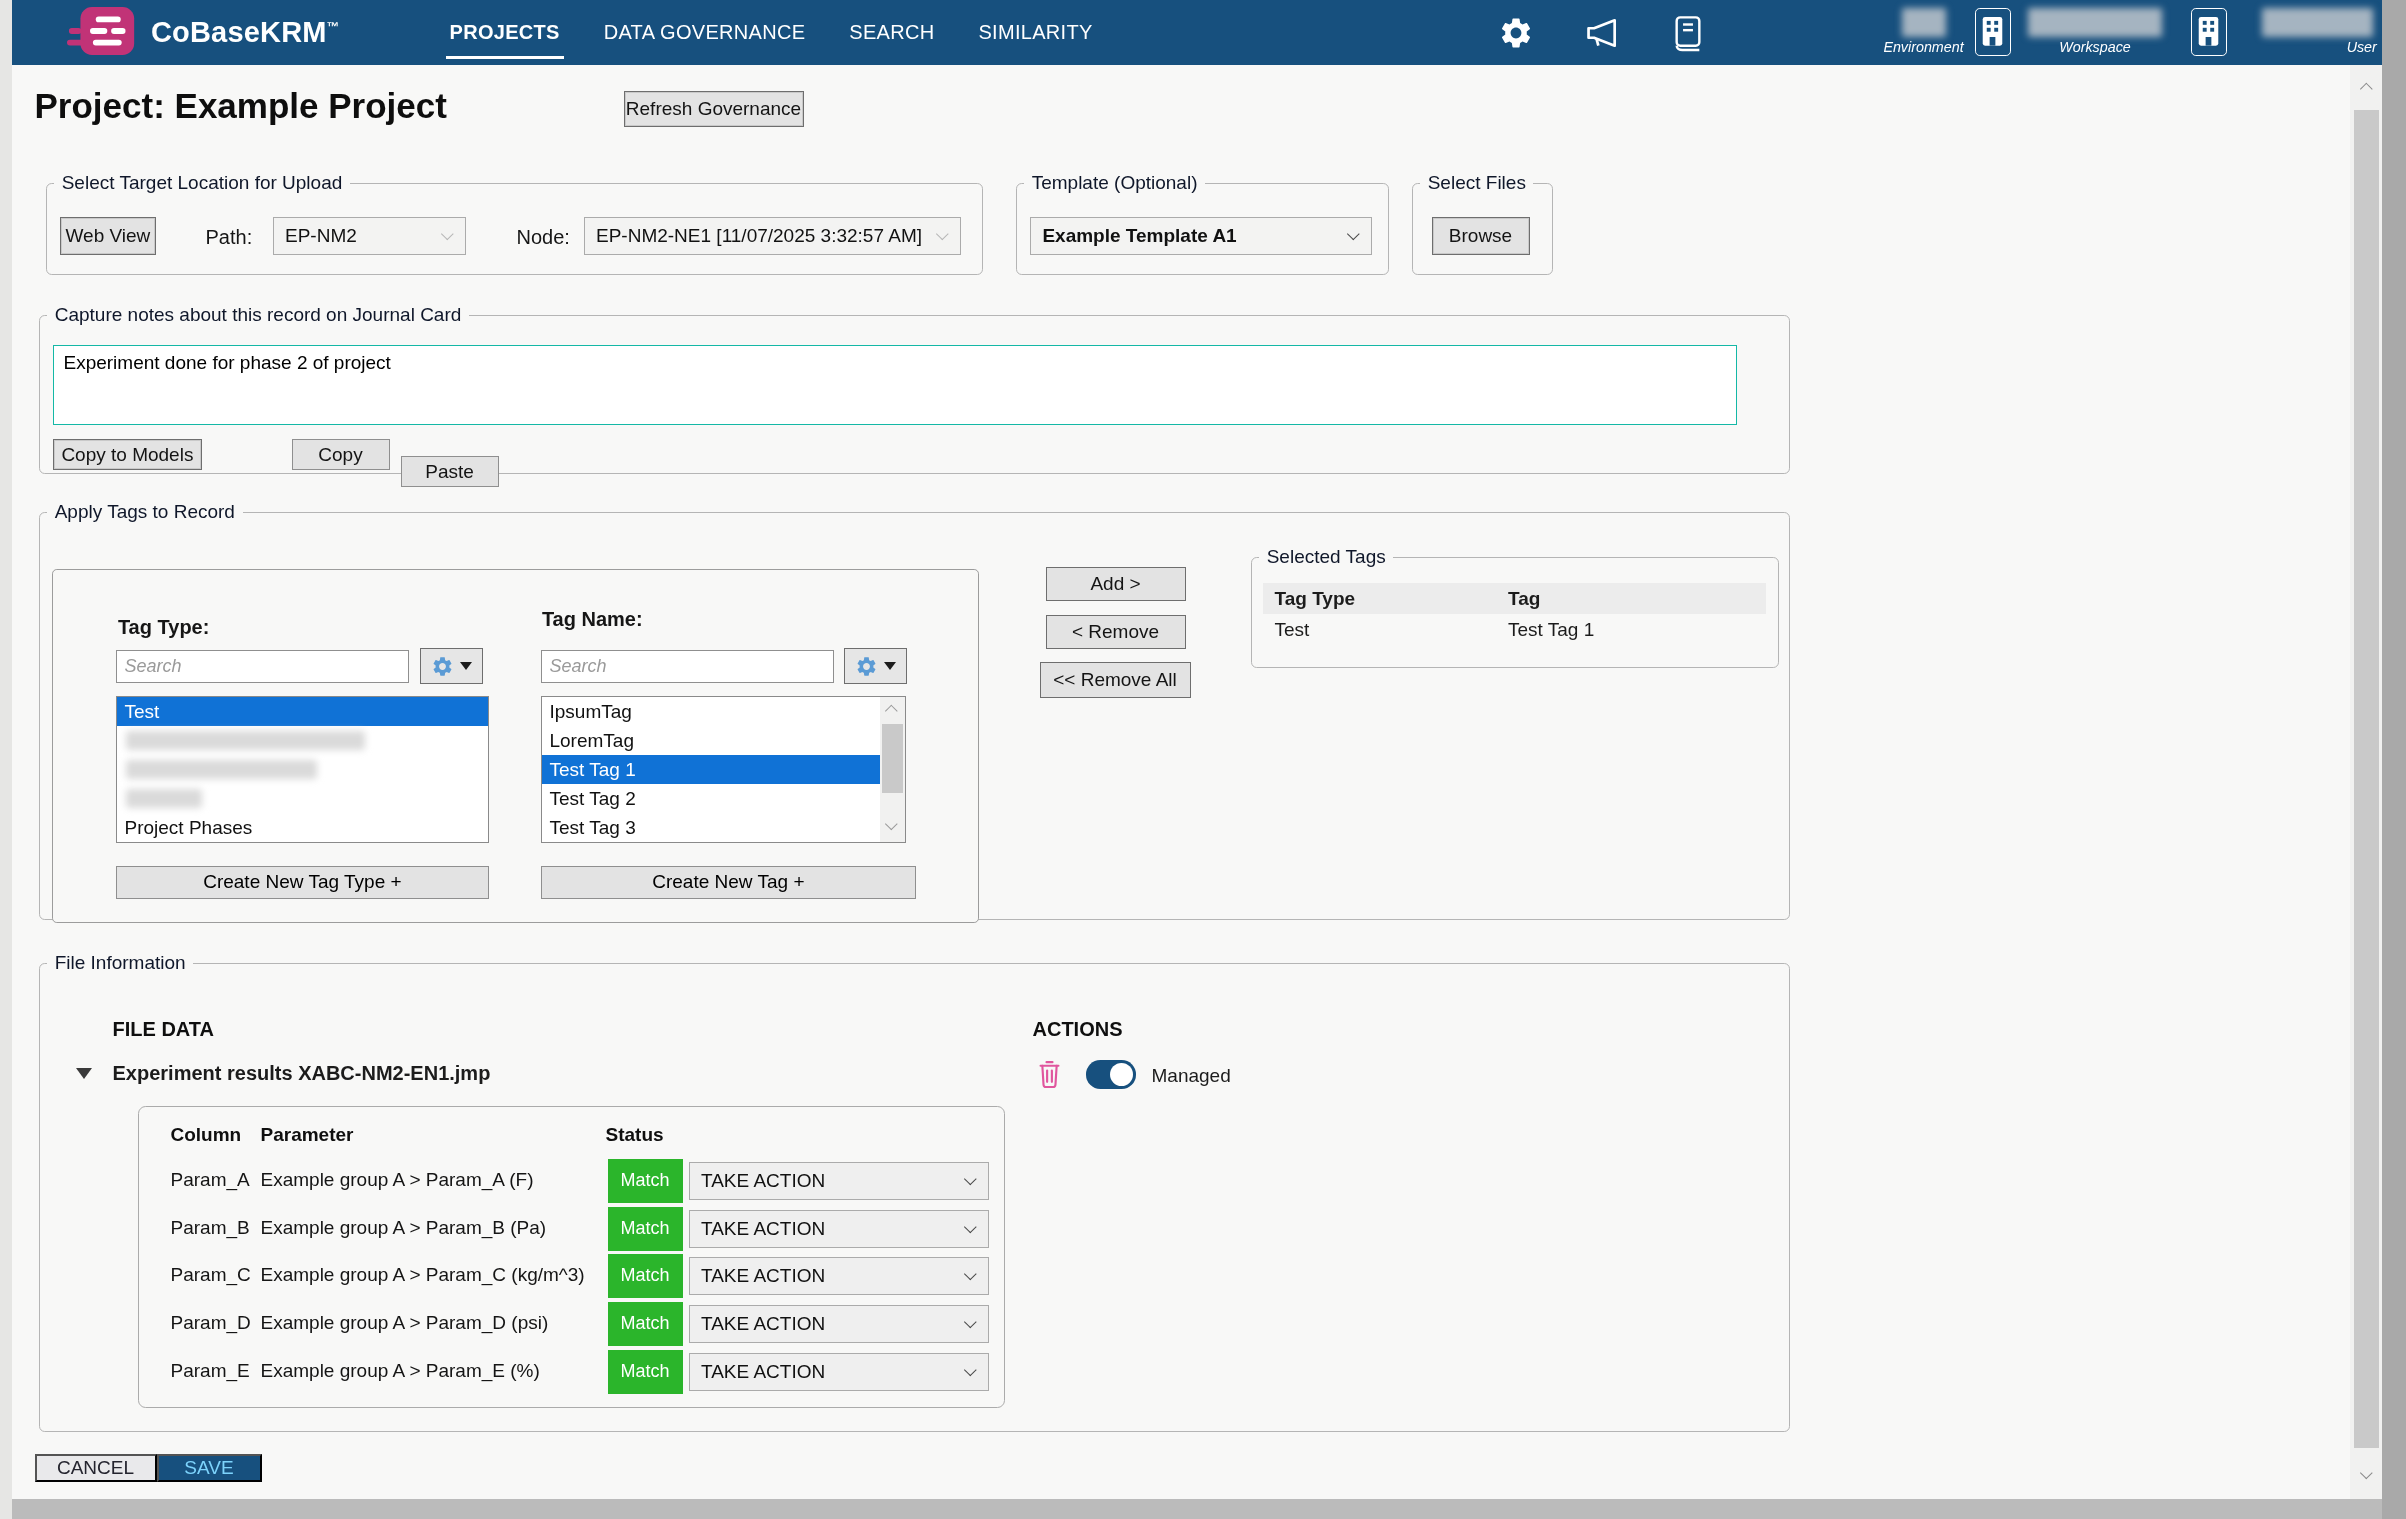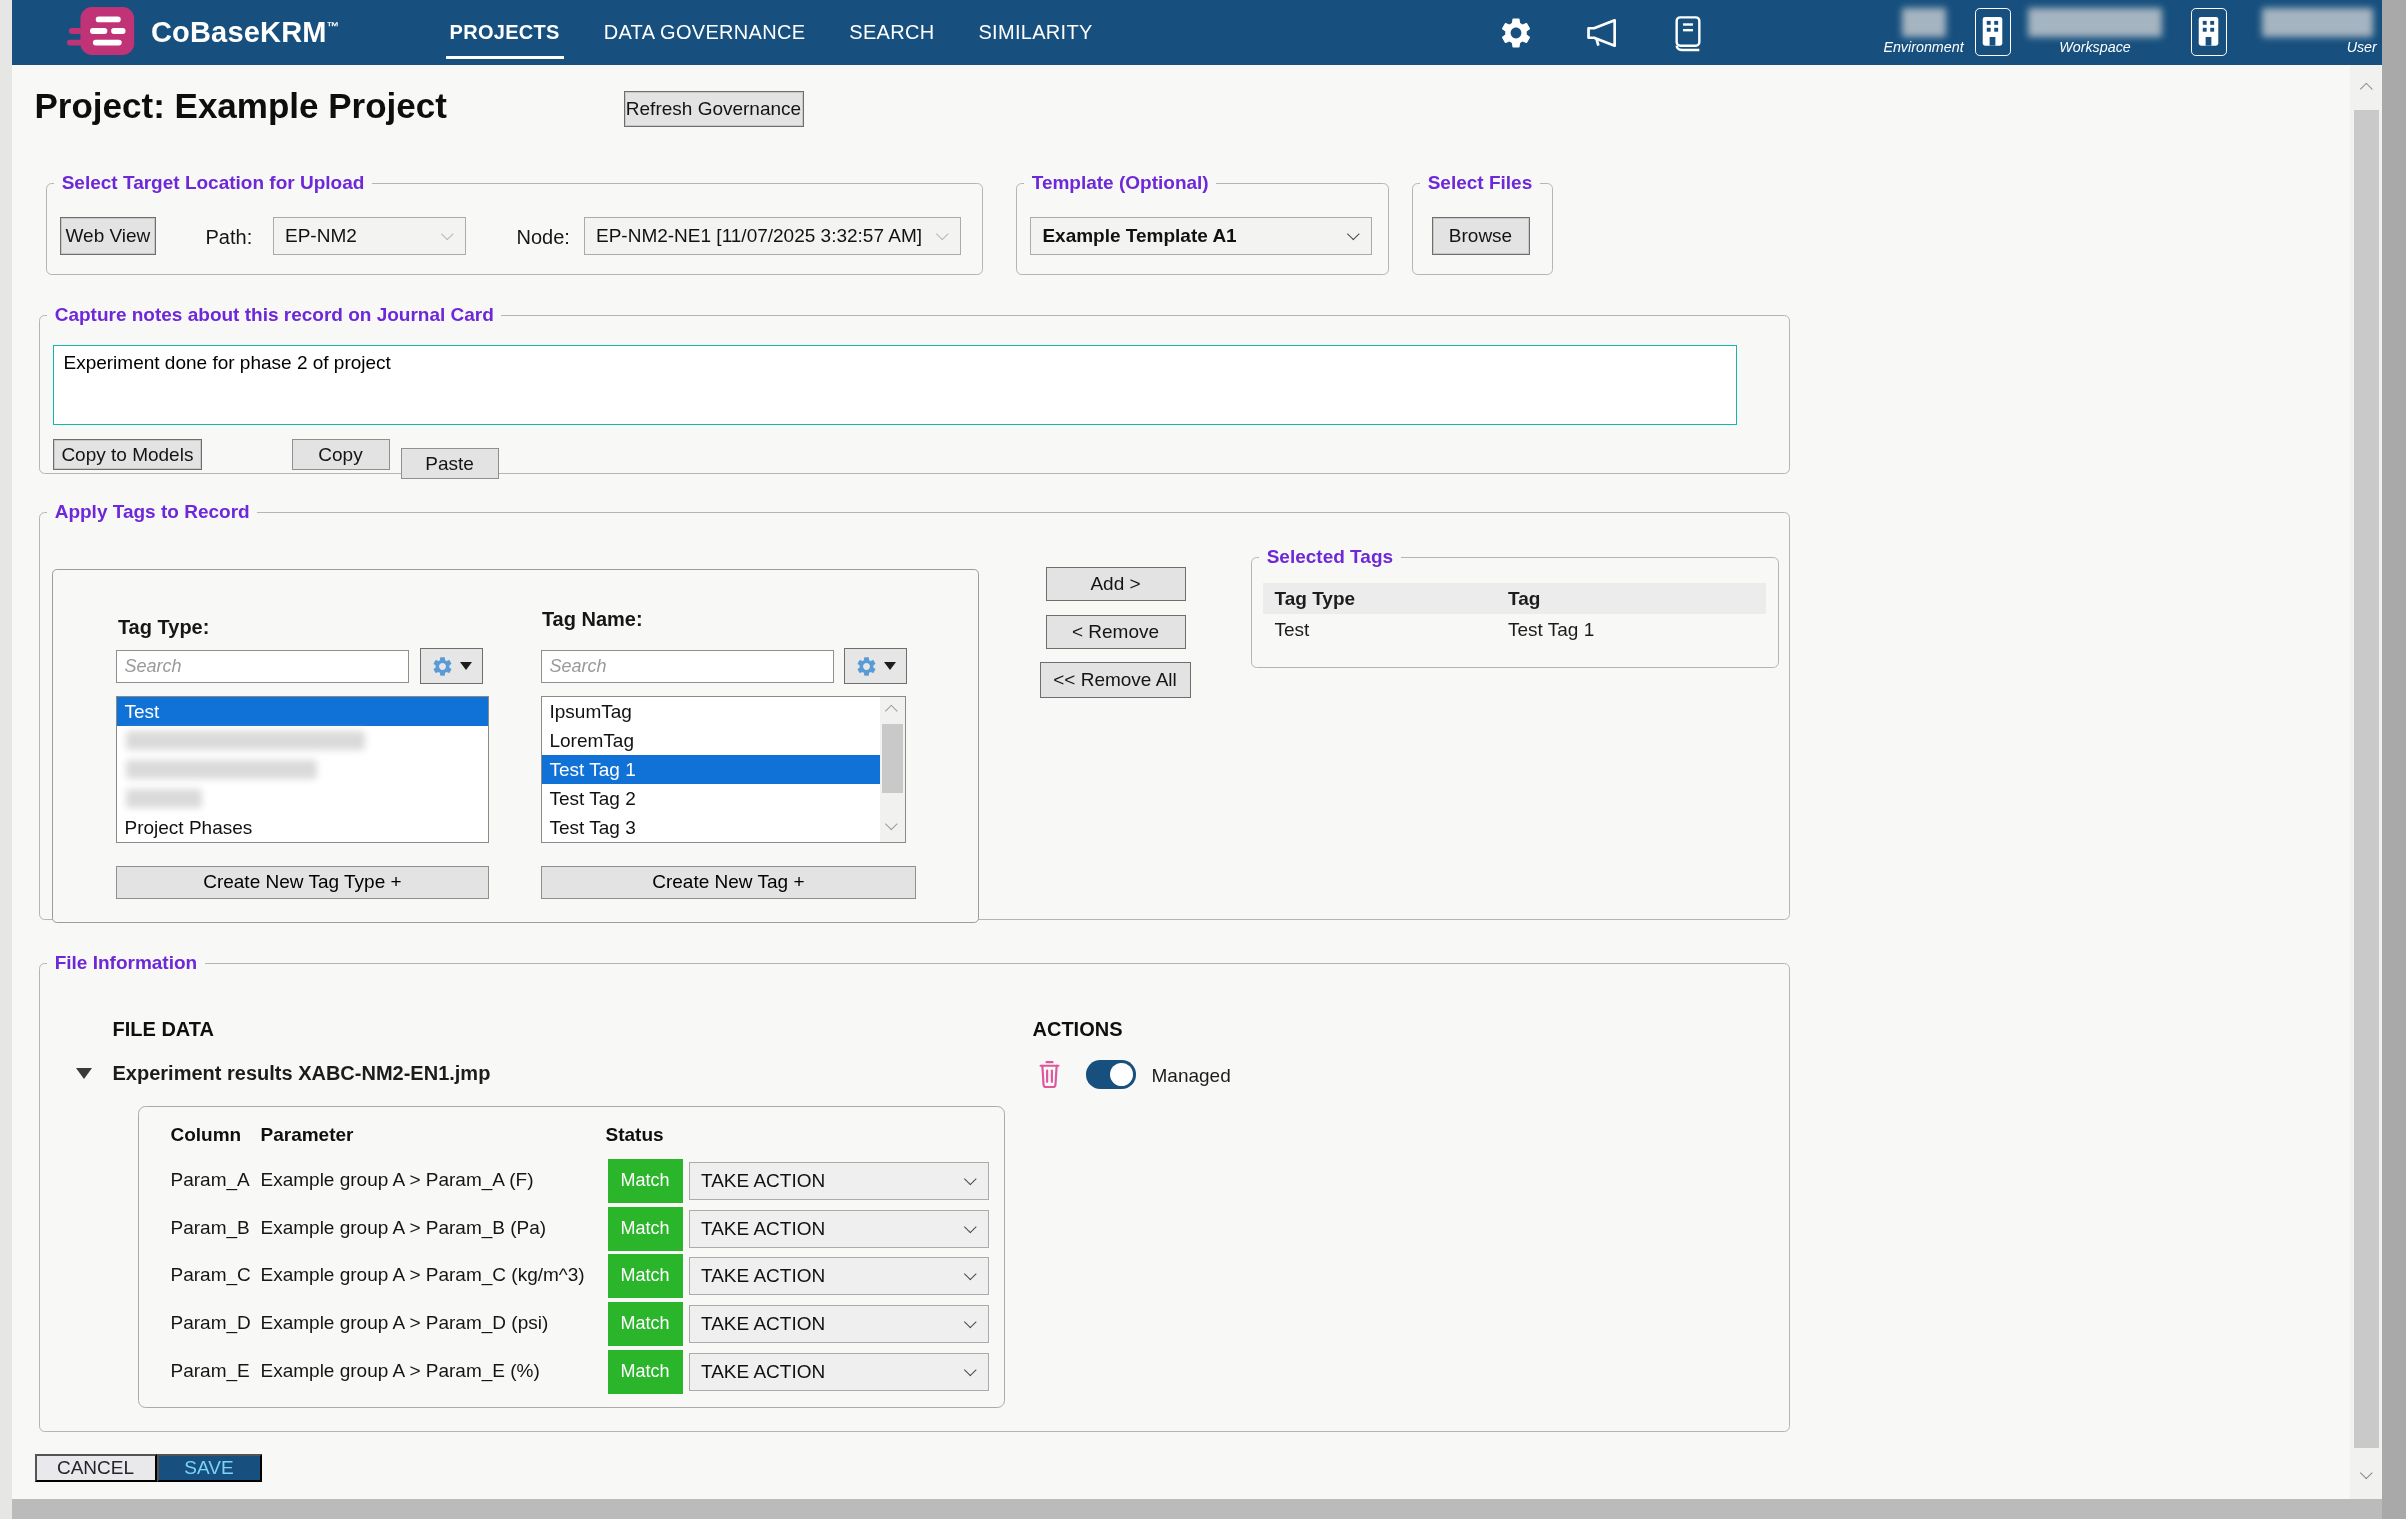--- a/index.html
+++ b/index.html
@@ -29,21 +29,21 @@
   .bldg-frame { border:1.9px solid #fff; border-radius:4.8px; padding:1.9px 2.9px; background:#17507E; display:flex; align-items:center; justify-content:center; }
 
   
   .content { position:absolute; left:11.5px; top:65px; width:2338px; height:1434px; background:#F8F8F7; }
   .page-title { position:absolute; left:23px; top:21px; font-size:35px; font-weight:bold; color:#0e0e0e; }
 
   .btn { display:inline-flex; align-items:center; justify-content:center; background:#E3E3E3; border:1px solid #8F8F8F; font-size:19px; color:#141414; cursor:pointer; font-family:"Liberation Sans",sans-serif; }
   .btn.emph { border:1.9px solid #6E6E6E; box-shadow:0 0 0 1px #c9c9c9 inset; }
 
   fieldset { position:absolute; border:1px solid #B5B5B5; border-radius:5.7px; }
-  legend { font-size:19px; font-weight:700; color:#6d28d9; padding:0 7.6px; margin-left:7.6px; }
+  legend { font-size:19px; font-weight:400; color:#0f172a; padding:0 7.6px; margin-left:7.6px; }
 
   .combo { position:relative; display:flex; align-items:center; background:#F3F3F2; border:1px solid #ABABAB; font-size:19px; padding:0 34px 0 11.5px; color:#111; cursor:pointer; }
   .combo .chev { position:absolute; right:13.4px; }
   .chev { display:inline-block; width:8.6px; height:8.6px; border-right:1.9px solid #4a4a4a; border-bottom:1.9px solid #4a4a4a; transform:rotate(45deg) translate(-1.9px,-1.9px); }
   .chev.light { border-color:#B7B7B7; }
   .chev.up { transform:rotate(-135deg); }
 
   .notes-textarea { position:absolute; left:13.4px; top:19px; width:1684px; height:80px; border:1px solid #14b8a6; background:#fff; font-family:"Liberation Sans",sans-serif; font-size:19px; padding:5.7px 9.6px; resize:none; }
 
   .inner-box { position:absolute; border:1px solid #9C9C9C; border-radius:4.8px; background:#F8F8F7; }
@@ -206,21 +206,21 @@
     <fieldset style="left:1400px; top:107px; width:141px; height:103px;">
       <legend>Select Files</legend>
       <button class="btn emph" style="position:absolute; left:19px; top:23px; width:98px; height:38px;">Browse</button>
     </fieldset>
 
     <fieldset style="left:27px; top:239px; width:1751px; height:170px;">
       <legend>Capture notes about this record on Journal Card</legend>
       <textarea class="notes-textarea" style="">Experiment done for phase 2 of project</textarea>
       <button class="btn emph" style="position:absolute; left:13.4px; top:113px; width:149px; height:31px;">Copy to Models</button>
       <button class="btn" style="position:absolute; left:252px; top:113px; width:98px; height:31px;">Copy</button>
-      <button class="btn" style="position:absolute; left:361px; top:122px; width:98px; height:31px;">Paste</button>
+      <button class="btn" style="position:absolute; left:361px; top:130px; width:98px; height:31px;">Paste</button>
     </fieldset>
 
     <fieldset style="left:27px; top:436px; width:1751px; height:419px;">
       <legend>Apply Tags to Record</legend>
 
       <div class="inner-box" style="left:12.4px; top:46px; width:927px; height:354px;">
         <span class="mini-label" style="left:65px; top:38px; font-weight:600;margin-top:8px;">Tag Type:</span>
         <input class="search-input" style="left: 63px; top: 80px; width: 293px;" placeholder="Search">
         <div class="gear-btn" style="left:367px; top:78px;">
           <svg width="23" height="23" viewBox="0 0 24 24">

